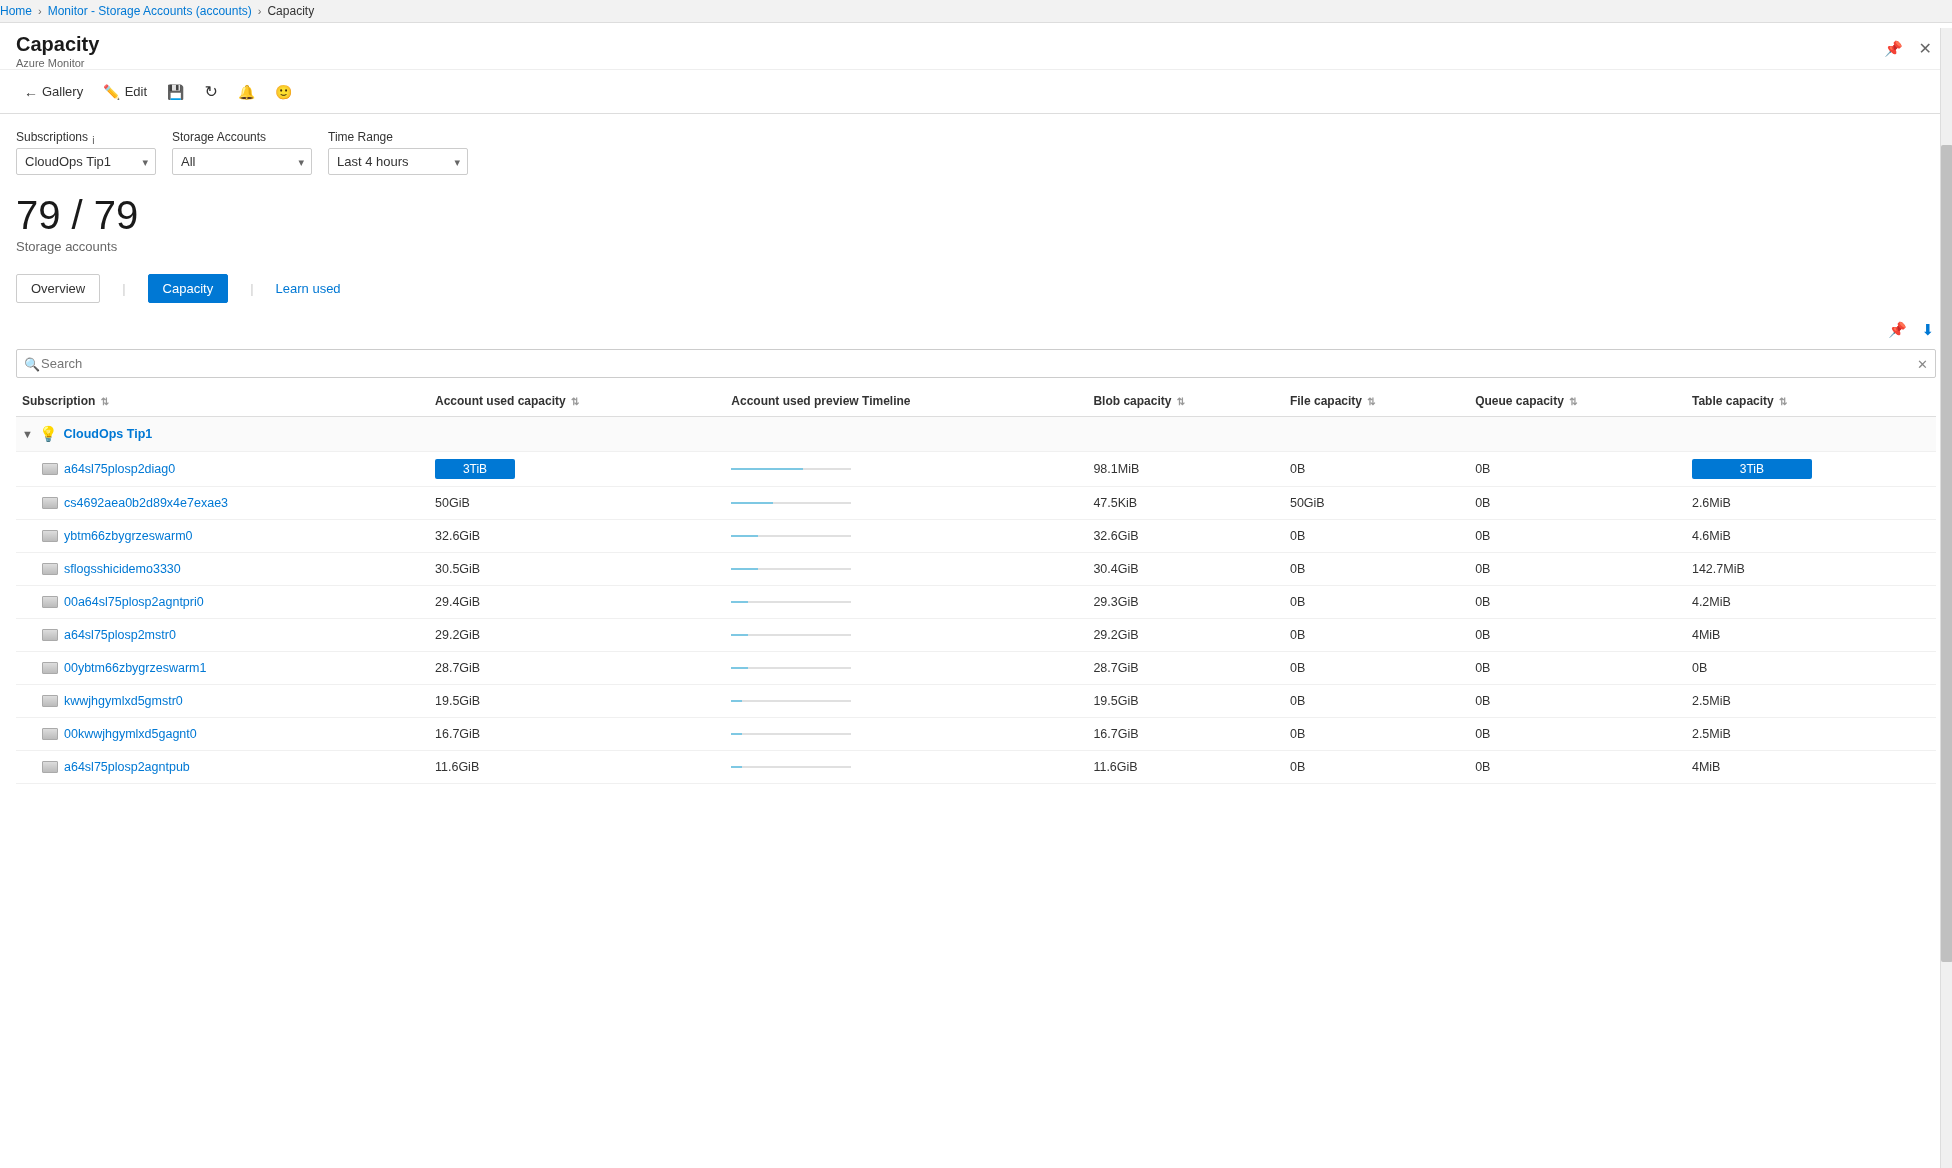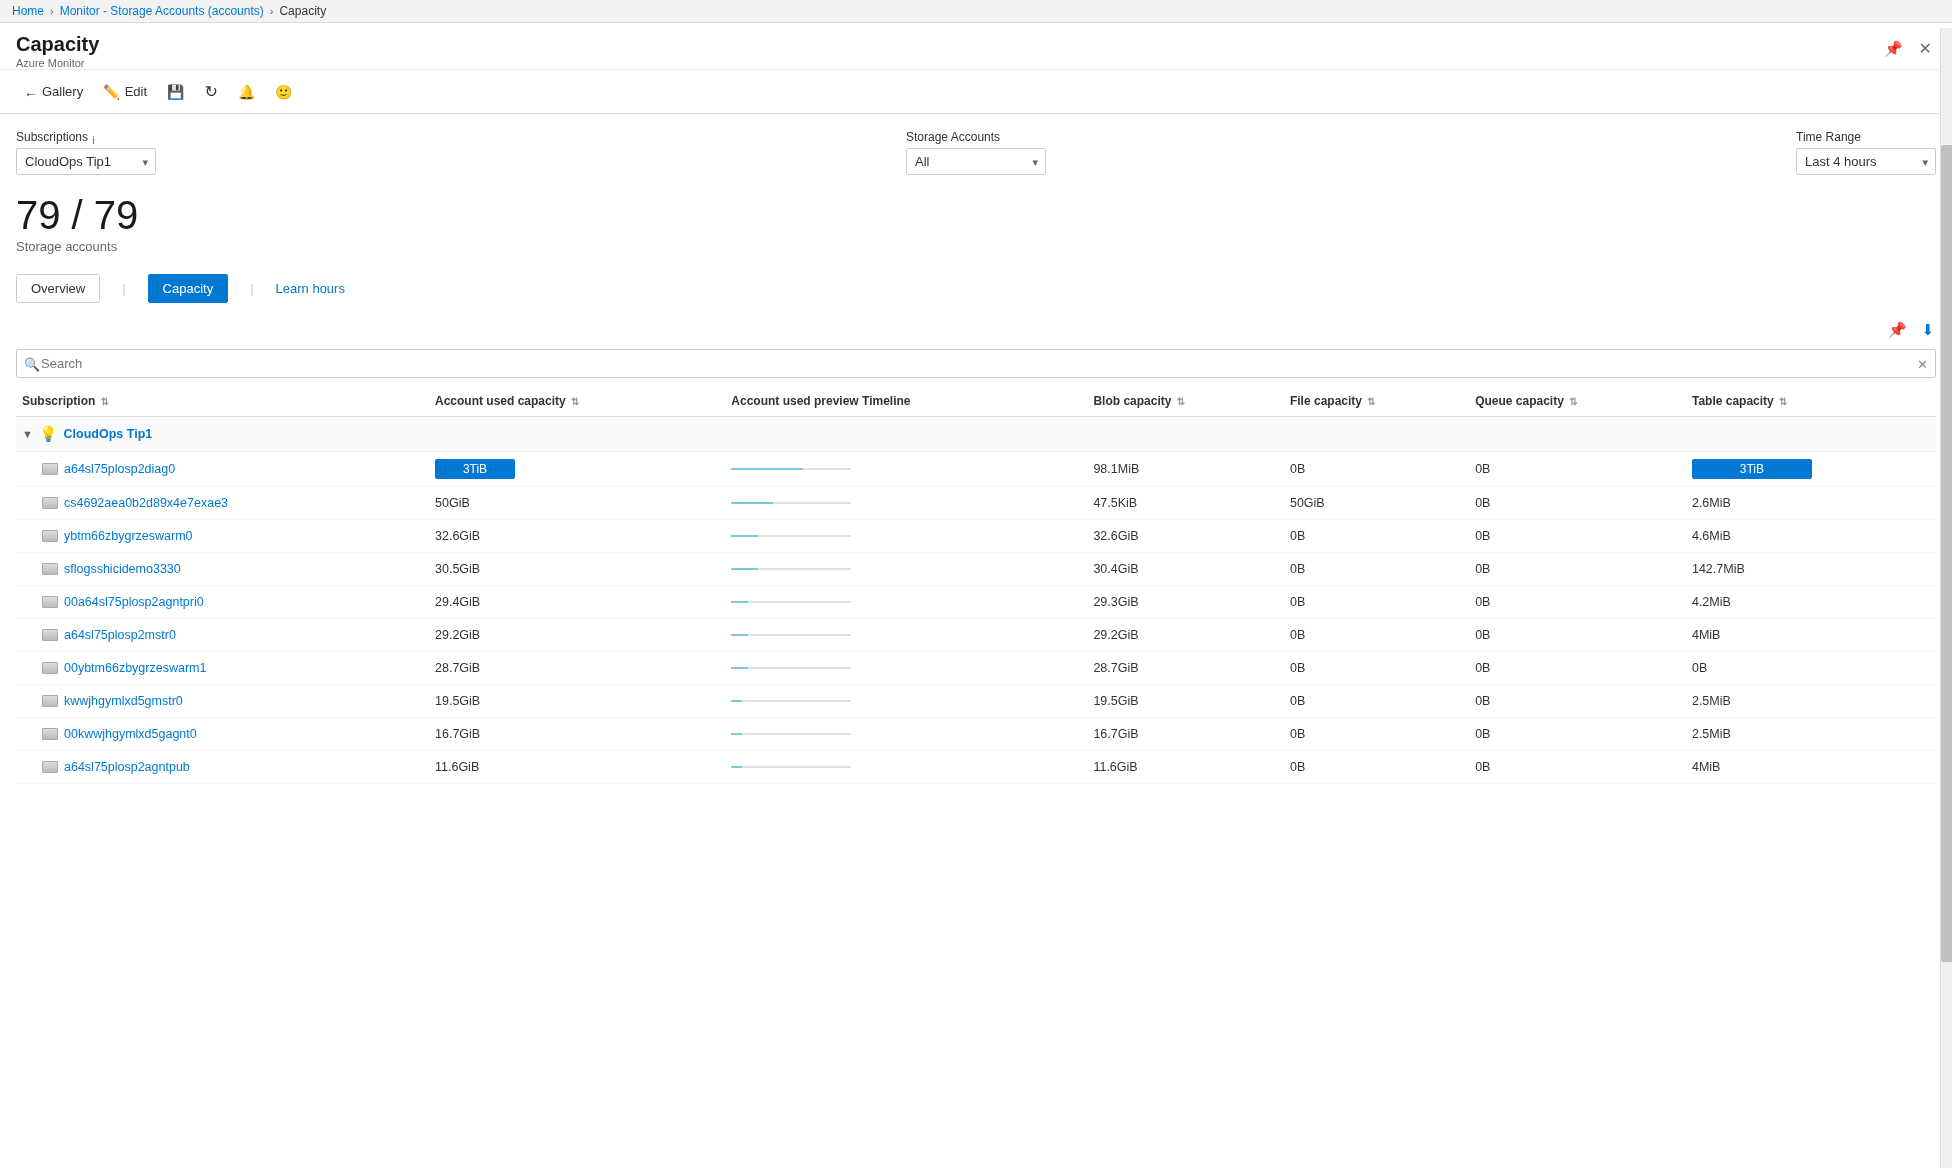--- a/index.html
+++ b/index.html
@@ -1,37 +1,37 @@
 <!DOCTYPE html>
 <html><head>
   <meta charset="utf-8">
   <style>
     * { box-sizing: border-box; margin: 0; padding: 0; }
     body { font-family: 'Segoe UI', Arial, sans-serif; font-size: 13px; background: #fff; color: #333; overflow: hidden; }
     
-    .top-bar { background: #f2f2f2; border-bottom: 1px solid #ddd; padding: 4px 12px; display: flex; align-items: center; gap: 6px; font-size: 12px; color: #0078d4; }
+    .top-bar { background: #f2f2f2; border-bottom: 1px solid #ddd; padding: 4px 0; display: flex; align-items: center; gap: 6px; font-size: 12px; color: #0078d4; }
     .top-bar span { color: #666; }
     .top-bar a { color: #0078d4; text-decoration: none; cursor: pointer; }
     .breadcrumb-sep { color: #999; font-size: 11px; }
 
     .main-panel { display: flex; flex-direction: column; height: calc(100vh - 28px); }
     
     .panel-header { padding: 10px 16px 0 16px; display: flex; justify-content: space-between; align-items: flex-start; border-bottom: 1px solid #eee; }
     .panel-title-area h1 { font-size: 20px; font-weight: 600; color: #1a1a1a; }
     .panel-title-area .subtitle { font-size: 11px; color: #666; margin-top: 1px; }
     .panel-header-actions { display: flex; gap: 8px; padding-top: 4px; }
     .panel-header-actions button { background: none; border: none; cursor: pointer; color: #666; font-size: 16px; padding: 2px 4px; }
 
     .toolbar { padding: 8px 16px; display: flex; align-items: center; gap: 4px; border-bottom: 1px solid #ddd; }
     .toolbar-btn { background: none; border: none; cursor: pointer; color: #333; font-size: 13px; padding: 4px 8px; display: flex; align-items: center; gap: 4px; border-radius: 2px; }
     .toolbar-btn .btn-icon { font-size: 14px; }
 
     .content-area { flex: 1; overflow-y: auto; padding: 16px; position: relative; }
     
-    .filters-row { display: flex; gap: 16px; align-items: flex-end; margin-bottom: 20px; justify-content: space-between; }
+    .filters-row { display: flex; gap: 16px; align-items: flex-end; margin-bottom: 20px; }
     .filter-group label { display: block; font-size: 12px; color: #333; margin-bottom: 4px; font-weight: 500; }
     .filter-group .label-row { display: flex; align-items: center; gap: 4px; }
     .filter-group select { border: 1px solid #ccc; border-radius: 2px; padding: 5px 24px 5px 8px; font-size: 13px; background: #fff; appearance: none; cursor: pointer; min-width: 140px; color: #333; }
     .select-wrapper { position: relative; display: inline-block; }
     .select-wrapper::after { content: '▾'; position: absolute; right: 8px; top: 50%; transform: translateY(-50%); pointer-events: none; color: #666; font-size: 11px; }
     .info-icon { color: #666; font-size: 11px; cursor: pointer; }
 
     .count-display { font-size: 40px; font-weight: 300; color: #1a1a1a; margin: 8px 0 4px 0; line-height: 1; }
     .count-label { font-size: 13px; color: #666; margin-bottom: 20px; }
 
@@ -156,21 +156,21 @@
     </div>
 
     <div class="count-display">79 / 79</div>
     <div class="count-label">Storage accounts</div>
 
     <div class="tab-row">
       <button class="tab-btn">Overview</button>
       <span class="tab-sep">|</span>
       <button class="tab-btn active">Capacity</button>
       <span class="tab-sep">|</span>
-      <a class="learn-more-link">Learn hours</a>
+      <a class="learn-more-link">Learn used</a>
     </div>
 
     <div class="table-actions">
       <button class="table-action-btn" title="Pin">📌</button>
       <button class="table-action-btn" title="Download">⬇</button>
     </div>
 
     <div class="search-bar">
       <span class="search-icon">🔍</span>
       <input type="text" placeholder="Search" style="">

